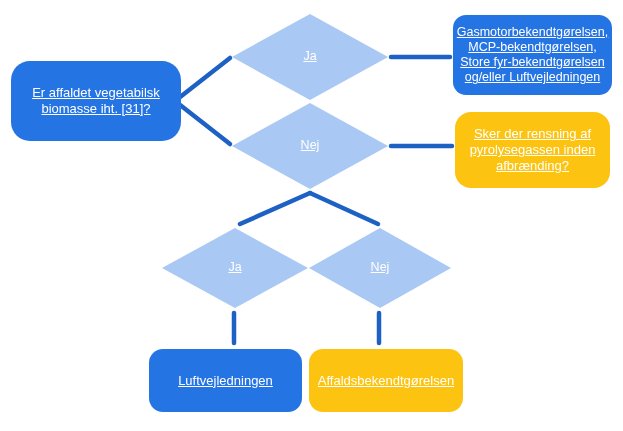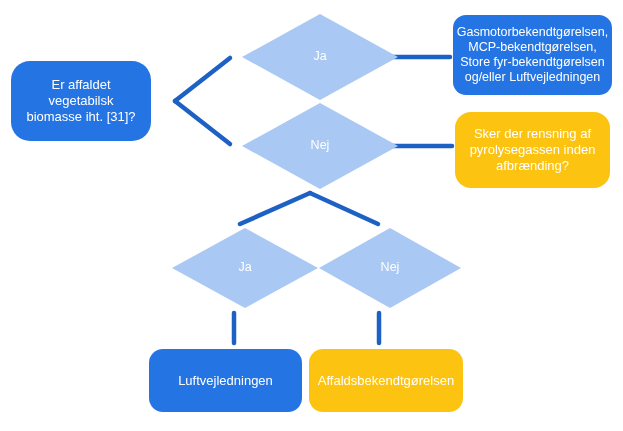--- a/index.html
+++ b/index.html
@@ -24,39 +24,39 @@
   .node {
     position: absolute;
     display: flex;
     align-items: center;
     justify-content: center;
     text-align: center;
     color: var(--text-white, #ffffff);
     white-space: pre-line;
     box-sizing: border-box;
     line-height: 1.22;
+    text-decoration: underline;
   }
   .box-blue {
     background: var(--node-blue, #2574E4);
     border-radius: 16px;
     font-size: 13px;
   }
   .box-yellow {
     background: var(--node-yellow, #FDC311);
     border-radius: 16px;
     font-size: 13px;
   }
   .diamond {
     background: var(--diamond-blue, #A9C8F3);
     clip-path: polygon(50% 0%, 100% 50%, 50% 100%, 0% 50%);
     font-size: 12.5px;
-    margin-left: 10px;
   }
   
-  #q-biomass        { left: 11px;  top: 61px;  width: 140px; height: 80px; border-radius: 19px; padding: 4px 8px; }
+  #q-biomass        { left: 11px;  top: 61px;  width: 170px; height: 80px; border-radius: 19px; padding: 4px 8px; }
   #d-ja-top         { left: 232px; top: 14px;  width: 156px; height: 86px; }
   #d-nej-top        { left: 232px; top: 103px; width: 156px; height: 86px; }
   #o-regulations    { left: 453px; top: 15px;  width: 159px; height: 80px; border-radius: 13px; font-size: 12.5px; padding: 3px 4px; }
   #q-cleaning       { left: 455px; top: 112px; width: 155px; height: 76px; border-radius: 16px; padding: 12px 8px; }
   #d-ja-bottom      { left: 162px; top: 228px; width: 146px; height: 80px; }
   #d-nej-bottom     { left: 309px; top: 228px; width: 142px; height: 80px; }
   #o-luft           { left: 149px; top: 349px; width: 153px; height: 63px; border-radius: 14px; }
   #o-affald         { left: 309px; top: 349px; width: 154px; height: 63px; border-radius: 14px; }
 </style>
 </head>

